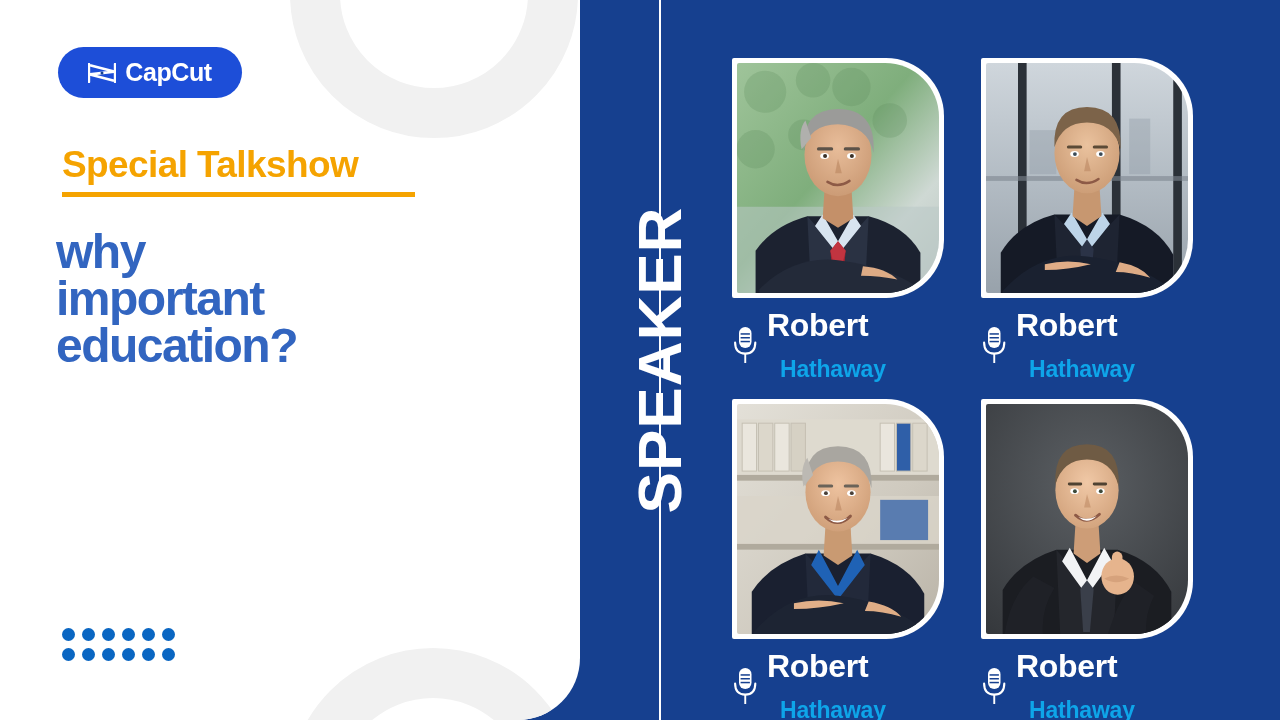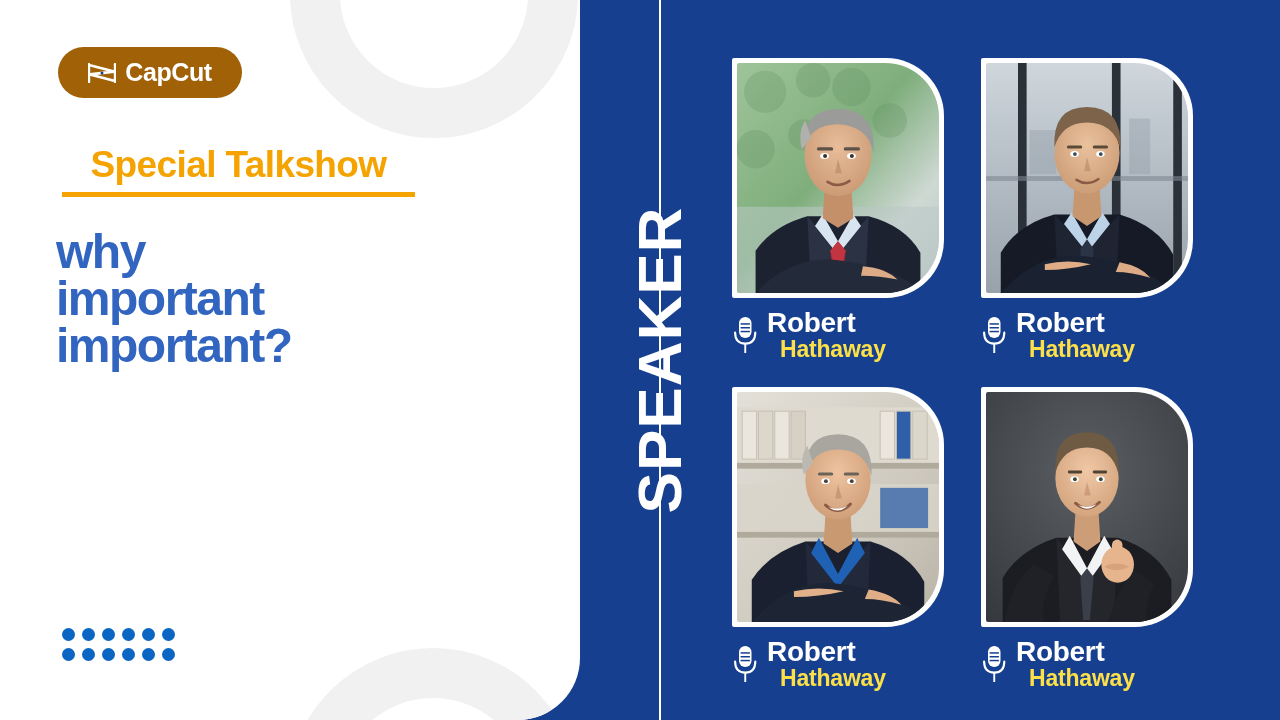--- a/index.html
+++ b/index.html
@@ -44,21 +44,21 @@
     width:290px; height:290px;
     border-width:50px;
     left:288px; top:648px;
   }
 
   
   #logo-pill {
     position:absolute;
     left:58px; top:47px;
     width:184px; height:51px;
-    background:#a16207;
+    background:#1d4ed8;
     border-radius:26px;
     display:flex;
     align-items:center;
     justify-content:center;
     gap:9px;
     z-index:5;
   }
   #capcut-icon { width:28px; height:20px; display:block; }
   #logo-text {
     color:#ffffff;
@@ -74,21 +74,20 @@
     left:62px; top:145px;
     z-index:5;
   }
   #eyebrow-text {
     color:#f5a300;
     font-size:37px;
     font-weight:bold;
     letter-spacing:-0.6px;
     line-height:1.1;
     white-space:nowrap;
-    text-align:center;
   }
   #eyebrow-underline {
     margin-top:6px;
     width:353px; height:5px;
     background:#f5a300;
   }
 
   
   #headline {
     position:absolute;
@@ -179,31 +178,31 @@
     margin-top:11px;
     display:flex;
     align-items:center;
     gap:9px;
   }
   .mic-icon { width:26px; height:40px; flex:none; display:block; }
   .name-block { line-height:1.0; }
   .name-first {
     display:block;
     color:#ffffff;
-    font-size:28px;
+    font-size:32px;
     font-weight:bold;
     letter-spacing:-0.3px;
   }
   .name-last {
     display:block;
-    color:#fde047;
+    color:#0ea5e9;
     font-size:23px;
     font-weight:bold;
     letter-spacing:-0.2px;
-    margin-top:1px;
+    margin-top:17px;
     padding-left:13px;
   }
 </style>
 </head>
 <body>
 
 <div id="stage">
 
   <div id="left-panel">
     <div class="deco-ring" id="deco-ring-top"></div>
@@ -220,21 +219,21 @@
   </div>
 
   <div id="eyebrow-wrap">
     <div id="eyebrow-text">Special Talkshow</div>
     <div id="eyebrow-underline"></div>
   </div>
 
   <h1 id="headline">
     <span class="hl-line">why</span>
     <span class="hl-line">important</span>
-    <span class="hl-line">important?</span>
+    <span class="hl-line">education?</span>
   </h1>
 
   <div id="dot-grid">
     <div class="dot-row">
       <span class="dot"></span>
       <span class="dot"></span>
       <span class="dot"></span>
       <span class="dot"></span>
       <span class="dot"></span>
       <span class="dot"></span>

